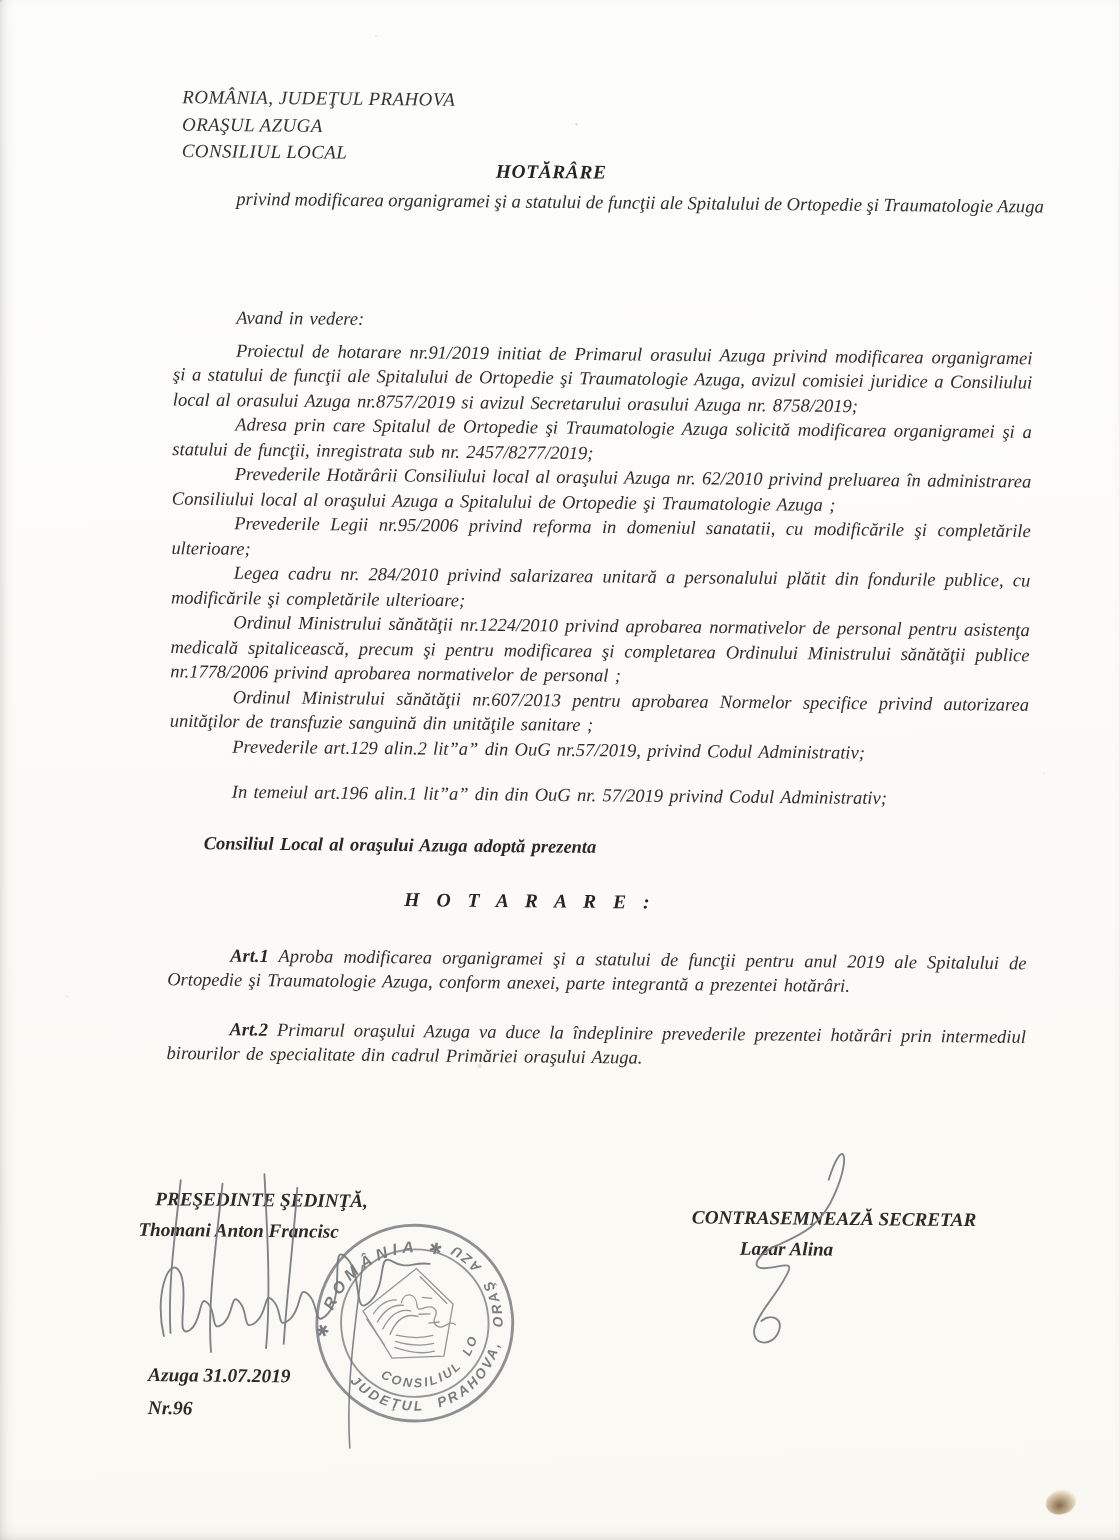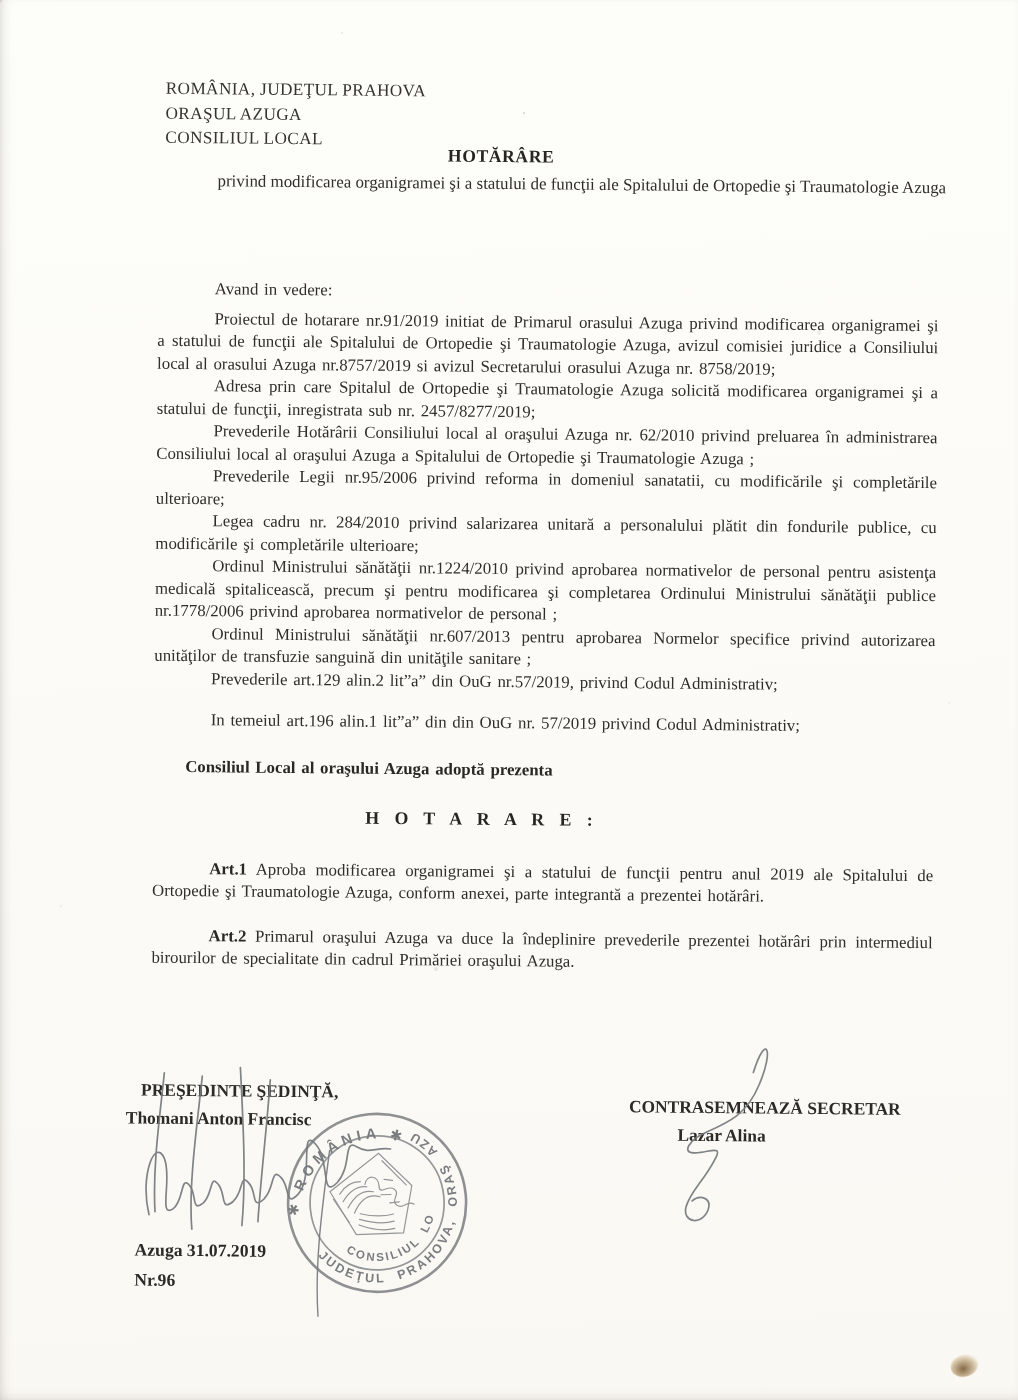--- a/index.html
+++ b/index.html
@@ -3,20 +3,21 @@
 <meta charset="utf-8">
 <style>
   html,body{margin:0;padding:0;background:#e8e6e1;}
   .page{
     position:relative;width:1018px;height:1400px;margin:0 auto;
     background:linear-gradient(178deg,#fdfdfa 0%,#fbfaf6 60%,#faf8f3 100%);
     overflow:hidden;
     font-family:"Liberation Serif","DejaVu Serif",serif;
     color:#2f2e2b;
     box-shadow:inset 8px 0 16px -12px rgba(60,55,45,.35), inset 0 -8px 18px -14px rgba(60,55,45,.3);
+    font-style:italic;
   }
   .tilt{position:absolute;inset:0;transform:rotate(.55deg);transform-origin:500px 380px;}
 
   .issuer{position:absolute;left:163px;top:80px;font-size:17.2px;line-height:24.6px;letter-spacing:.4px;color:#34332f;}
   .doc-title{position:absolute;left:0;right:20px;top:146px;text-align:center;font-weight:bold;font-size:17.6px;letter-spacing:.6px;color:#262521;}
   .doc-subtitle{position:absolute;left:195px;top:172px;width:770px;text-align:center;font-size:16.9px;line-height:23.5px;}
 
   .body-flow{position:absolute;left:157px;top:281px;width:781px;font-size:16.8px;line-height:22.5px;text-align:justify;word-spacing:1.6px;}
   .body-flow p{margin:0;}
   .avand{text-indent:57px;margin:0 0 7px 0 !important;}

